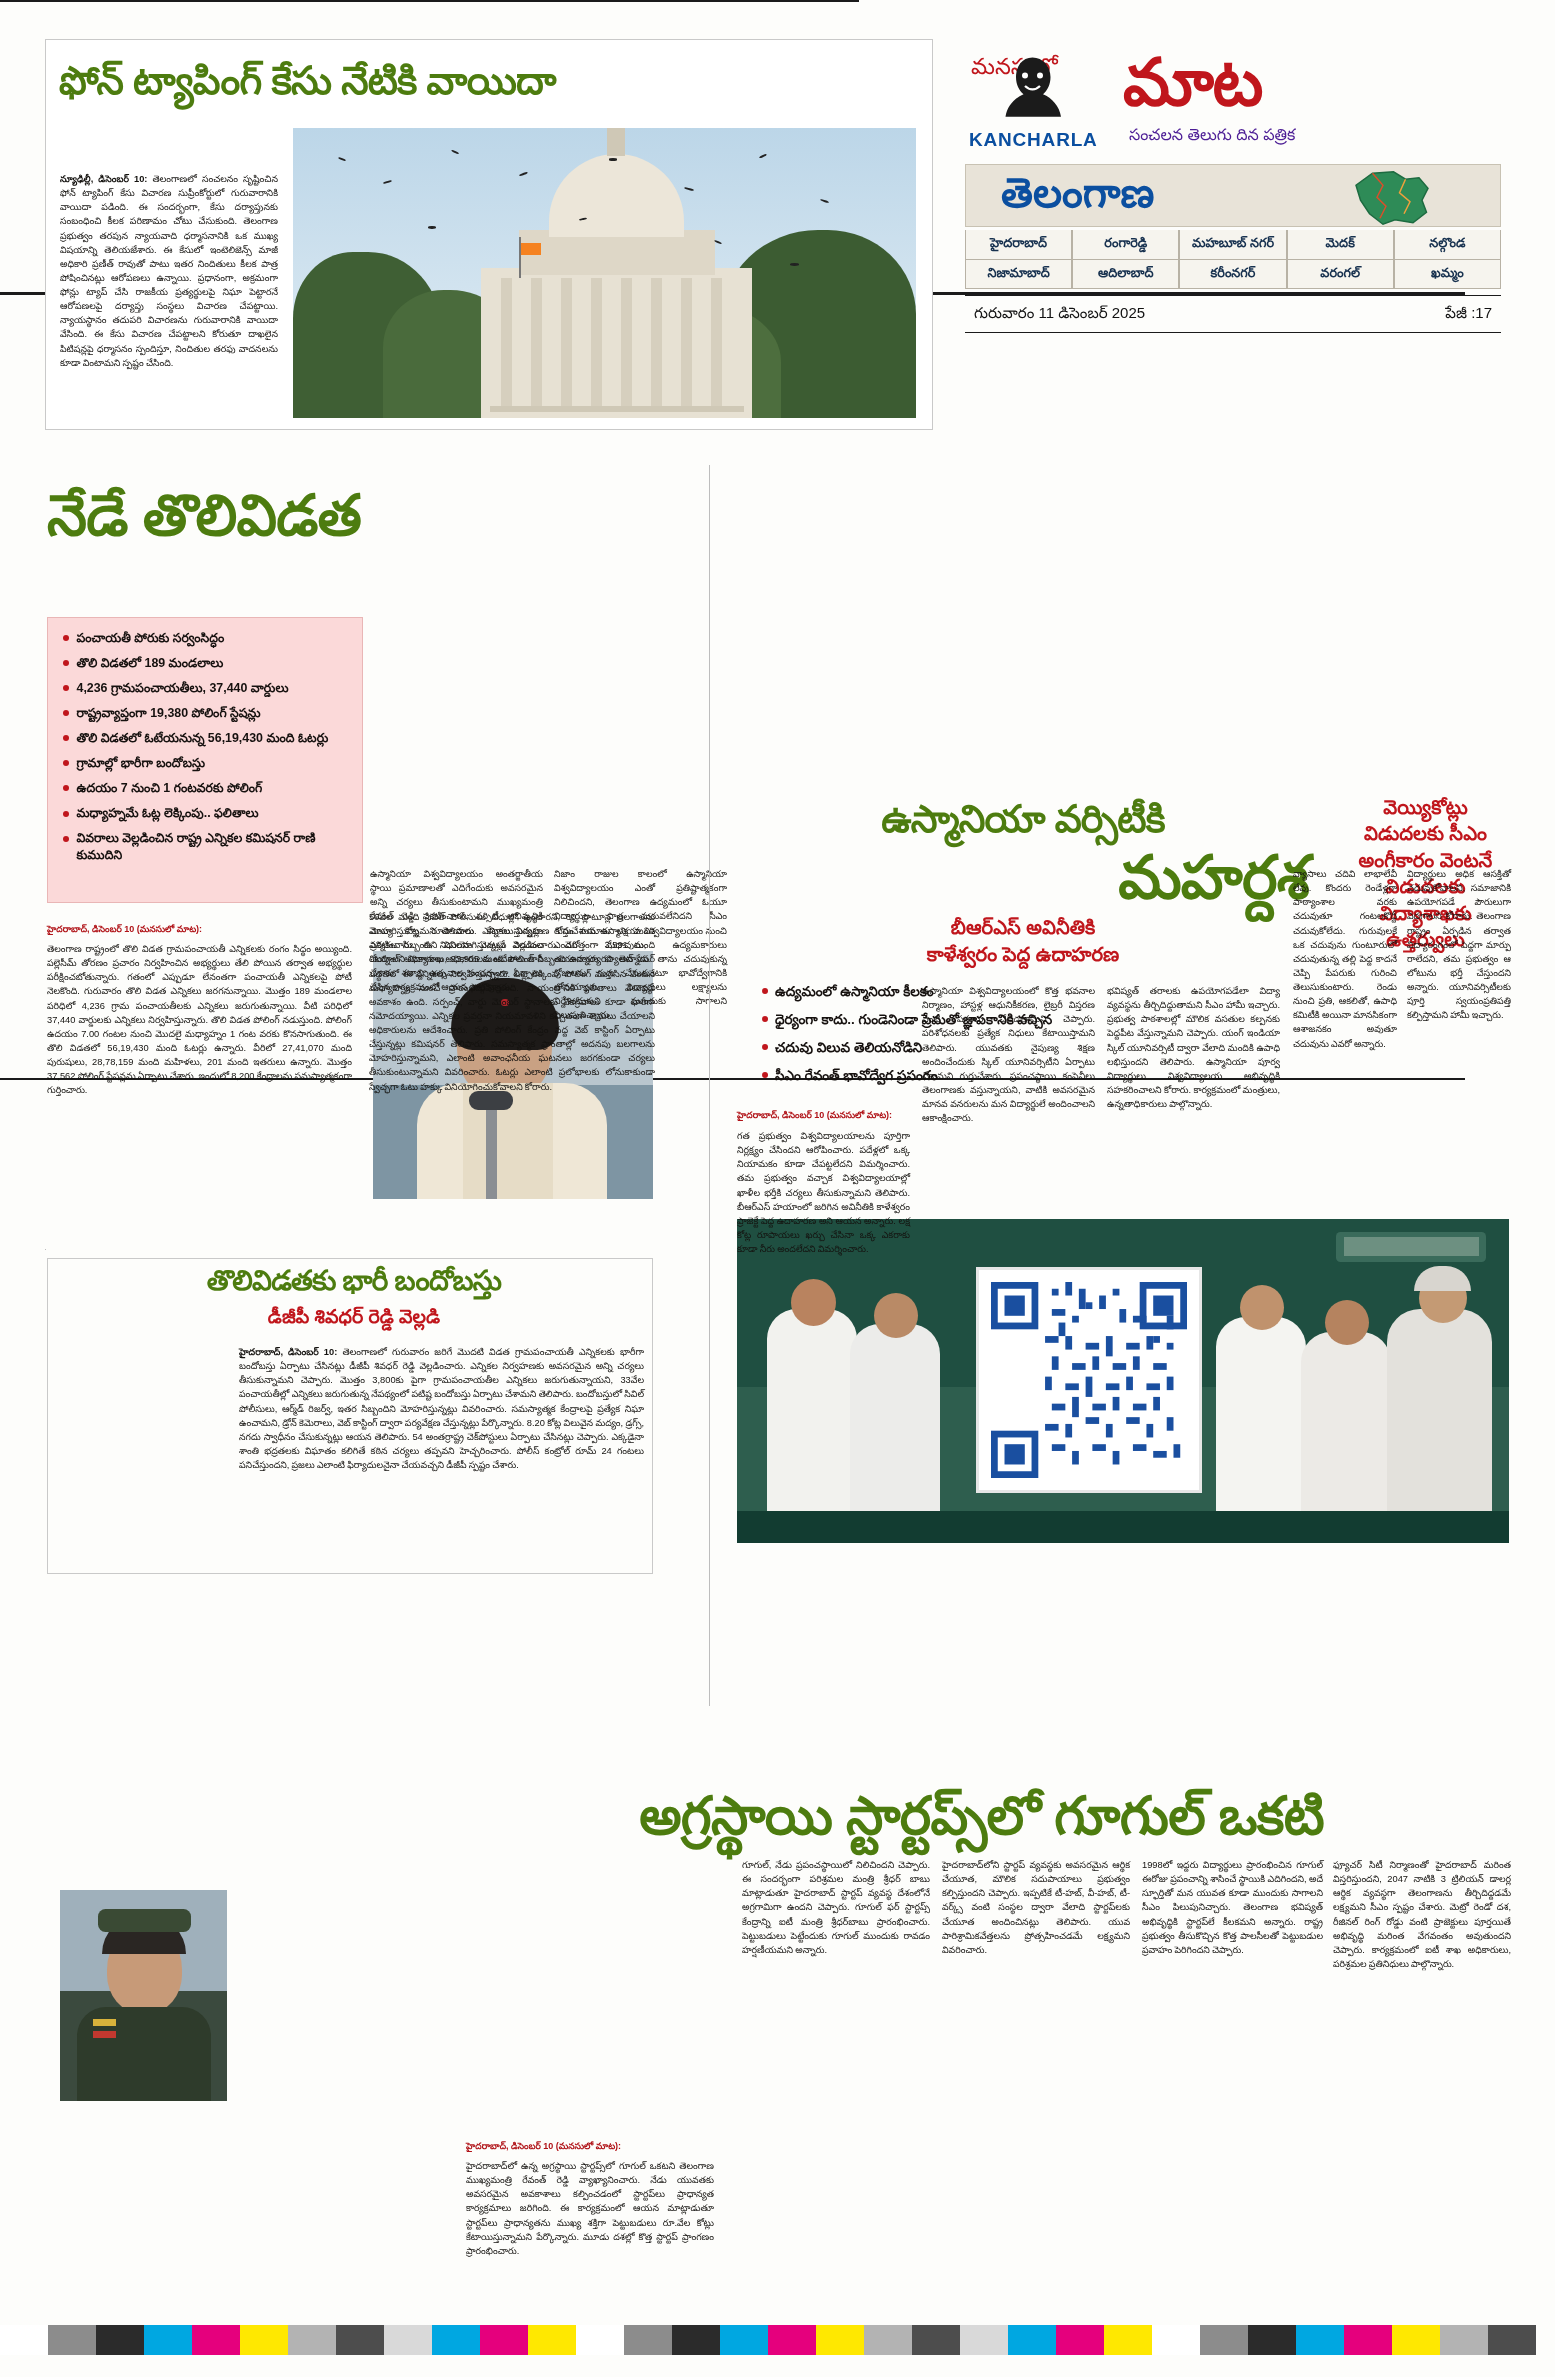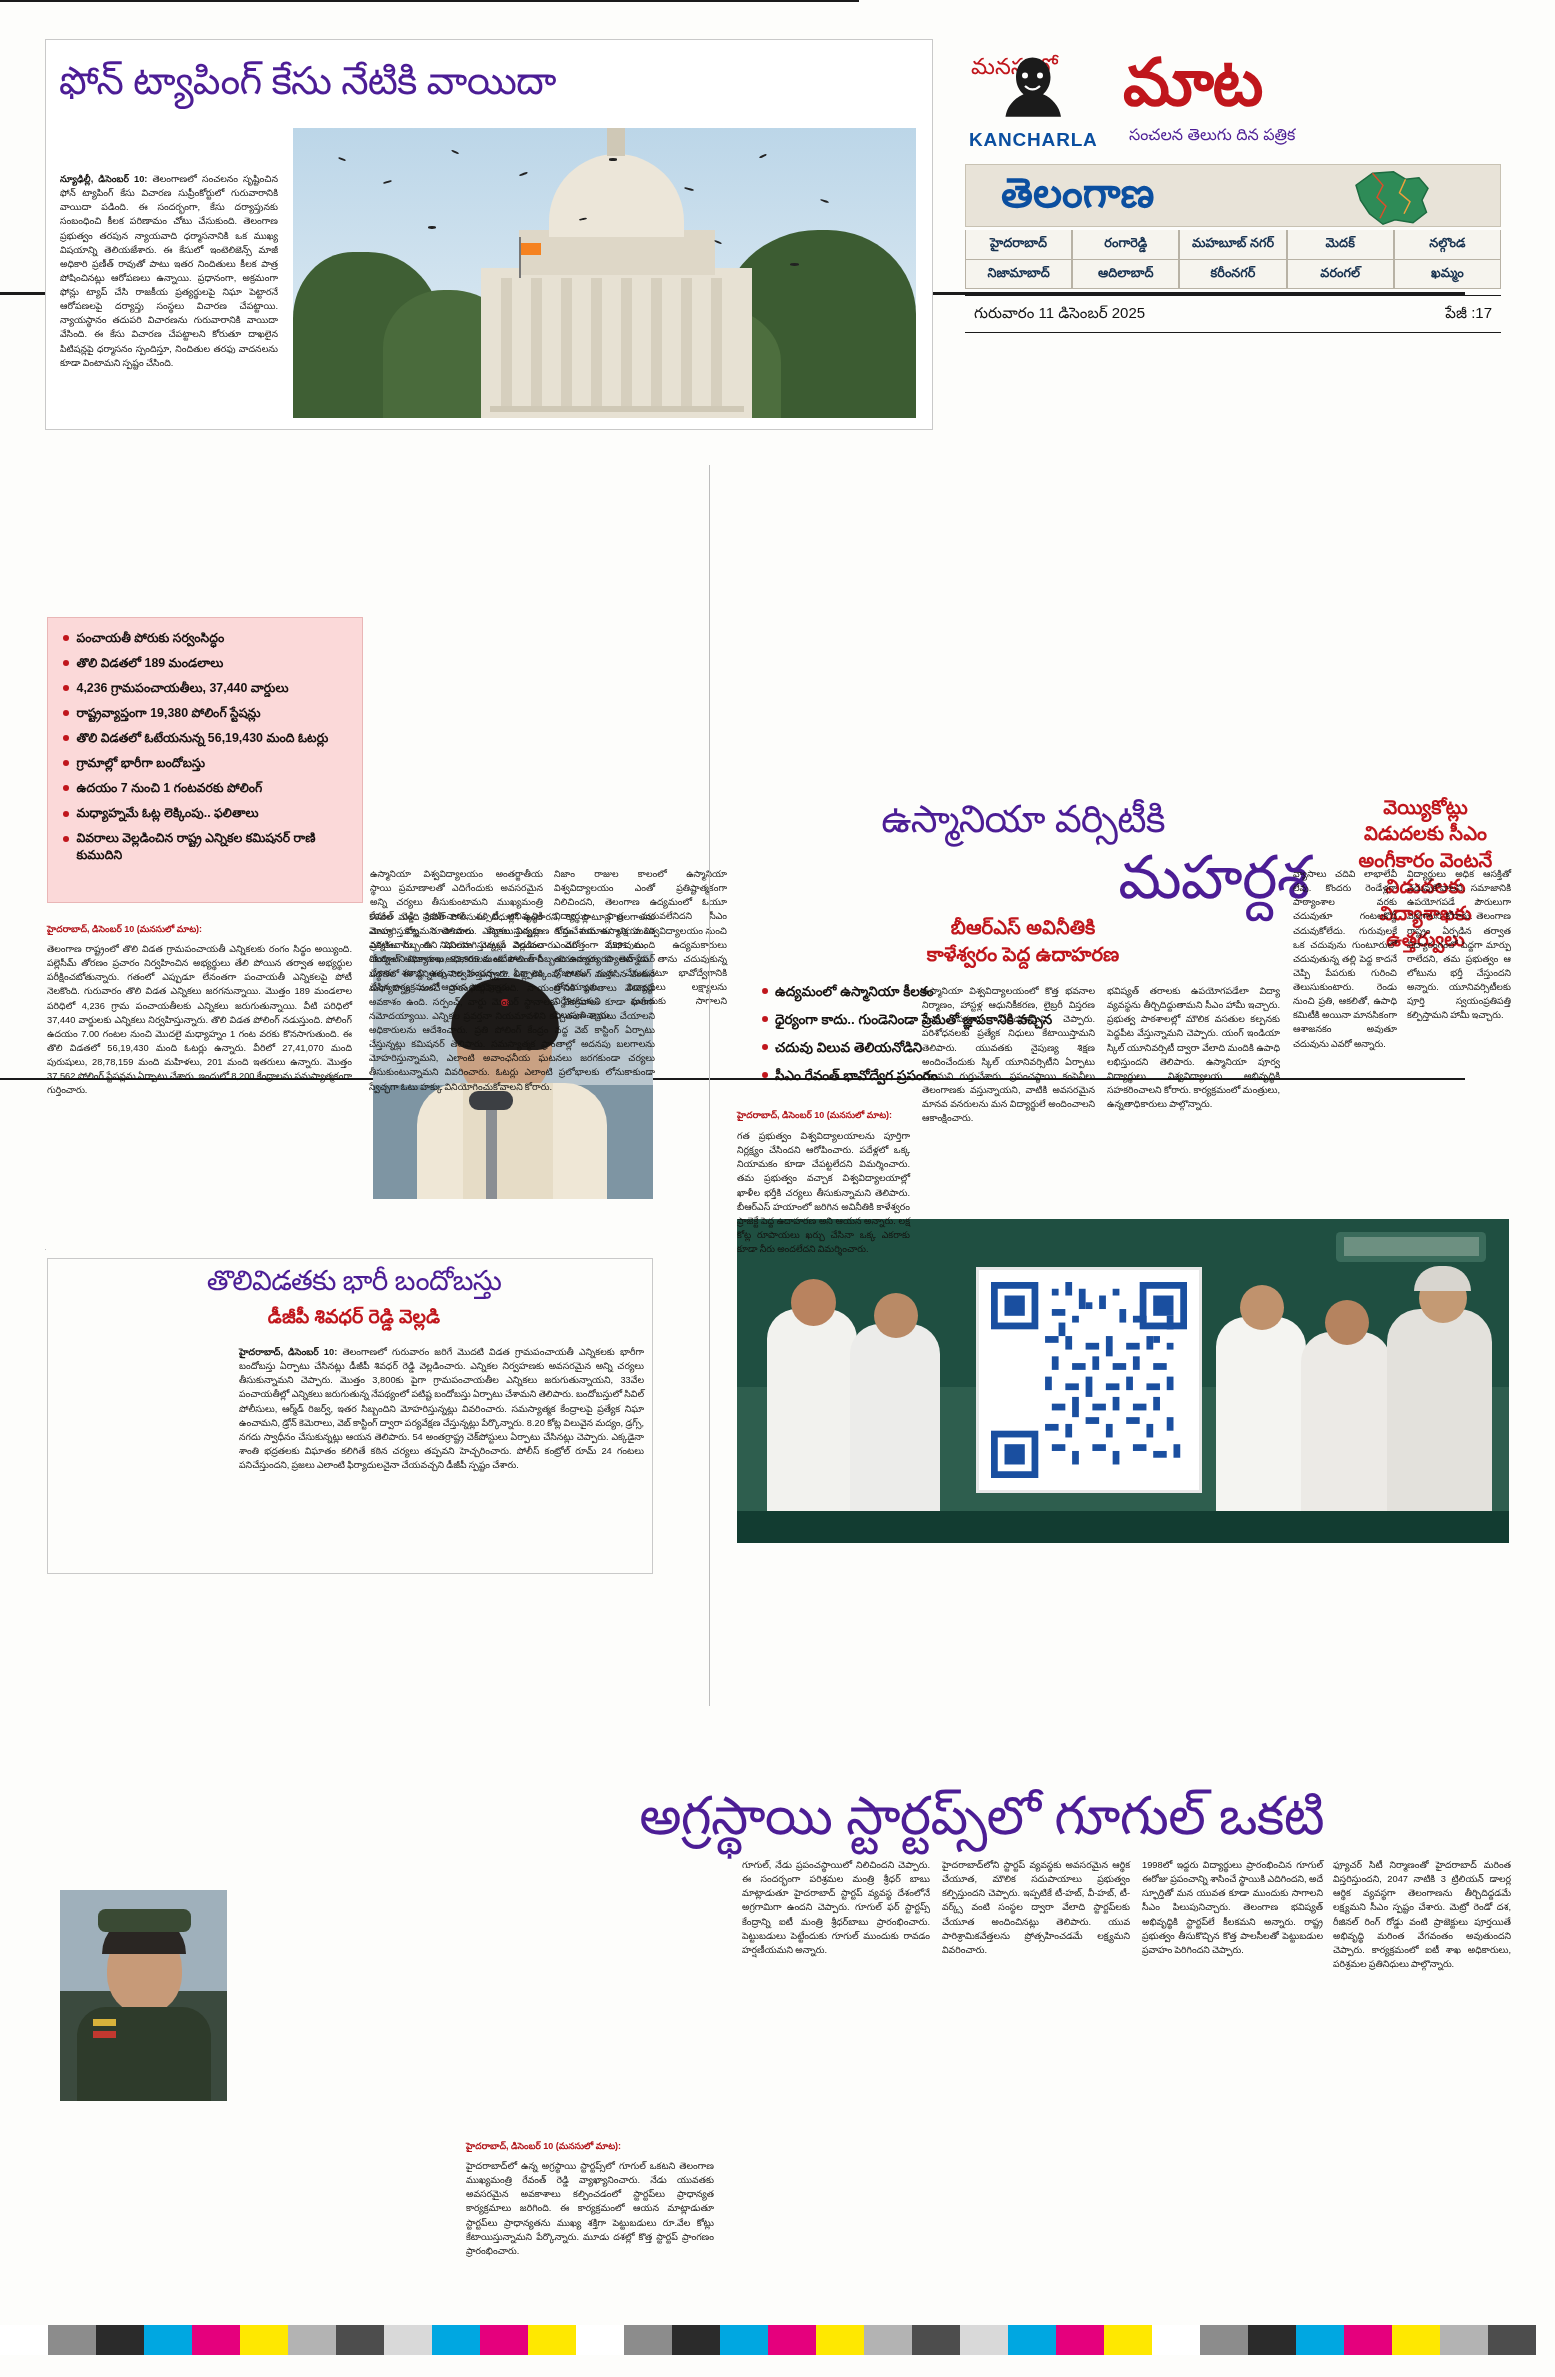--- a/index.html
+++ b/index.html
@@ -22,21 +22,21 @@
   
   .abs { position: absolute; }
   .tel { font-family: "Liberation Sans", sans-serif; }
   .body-text {
     font-size: 9.3px;
     line-height: 1.52;
     text-align: justify;
     color: #14120f;
     word-spacing: -0.4px;
   }
-  .headline-blue { color:#4c1d95; font-weight:normal; letter-spacing:-0.8px; }
+  .headline-blue { color:#4d7c0f; font-weight:bold; letter-spacing:-0.8px; }
   .headline-red { color:#c0161c; font-weight:bold; }
   .photo { background:#cfd6dc; overflow:hidden; position:relative; }
 
   
   #top-left-box { left:45px; top:39px; width:888px; height:391px; border:0.8px solid #c9c9c9; background:#fff; }
   #tl-headline { left:59px; top:59px; width:858px; font-size:39px; }
   #tl-rule { left:59px; top:114px; width:859px; height:2.3px; background:#1b1b1b; }
   #tl-text { left:60px; top:172px; width:218px; height:241px; }
   #tl-photo { left:293px; top:126px; width:623px; height:290px; }
 
@@ -215,20 +215,21 @@
     </div>
   </div>
 
   <div class="abs" id="mast-date-row">
     <span class="tel">గురువారం 11 డిసెంబర్ 2025</span>
     <span class="tel">పేజీ :17</span>
   </div>
 
   <div id="rule-main-1"></div>
 
+  <div class="abs headline-blue tel" id="nede-head">నేడే తొలివిడత</div>
 
   <div class="abs" id="bullet-box">
     <ul class="blist">
       <li class="tel">పంచాయతీ పోరుకు సర్వంసిద్ధం</li>
       <li class="tel">తొలి విడతలో 189 మండలాలు</li>
       <li class="tel">4,236 గ్రామపంచాయతీలు, 37,440 వార్డులు</li>
       <li class="tel">రాష్ట్రవ్యాప్తంగా 19,380 పోలింగ్ స్టేషన్లు</li>
       <li class="tel">తొలి విడతలో ఓటేయనున్న 56,19,430 మంది ఓటర్లు</li>
       <li class="tel">గ్రామాల్లో భారీగా బందోబస్తు</li>
       <li class="tel">ఉదయం 7 నుంచి 1 గంటవరకు పోలింగ్</li>

